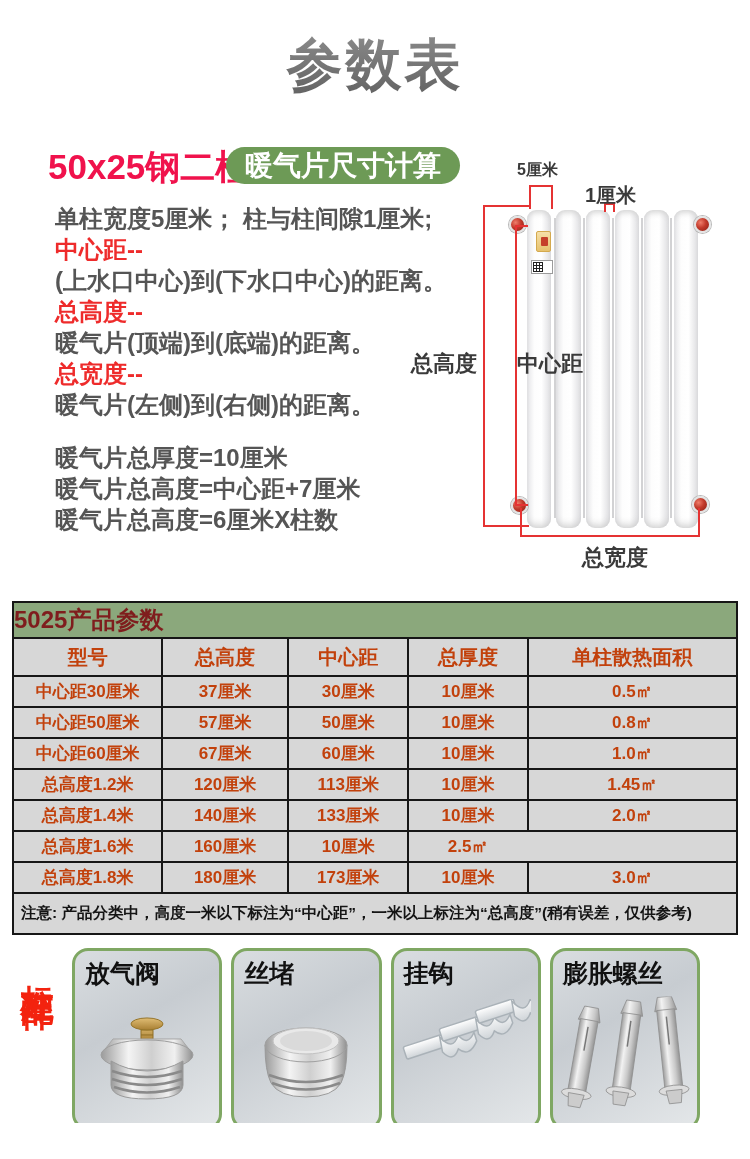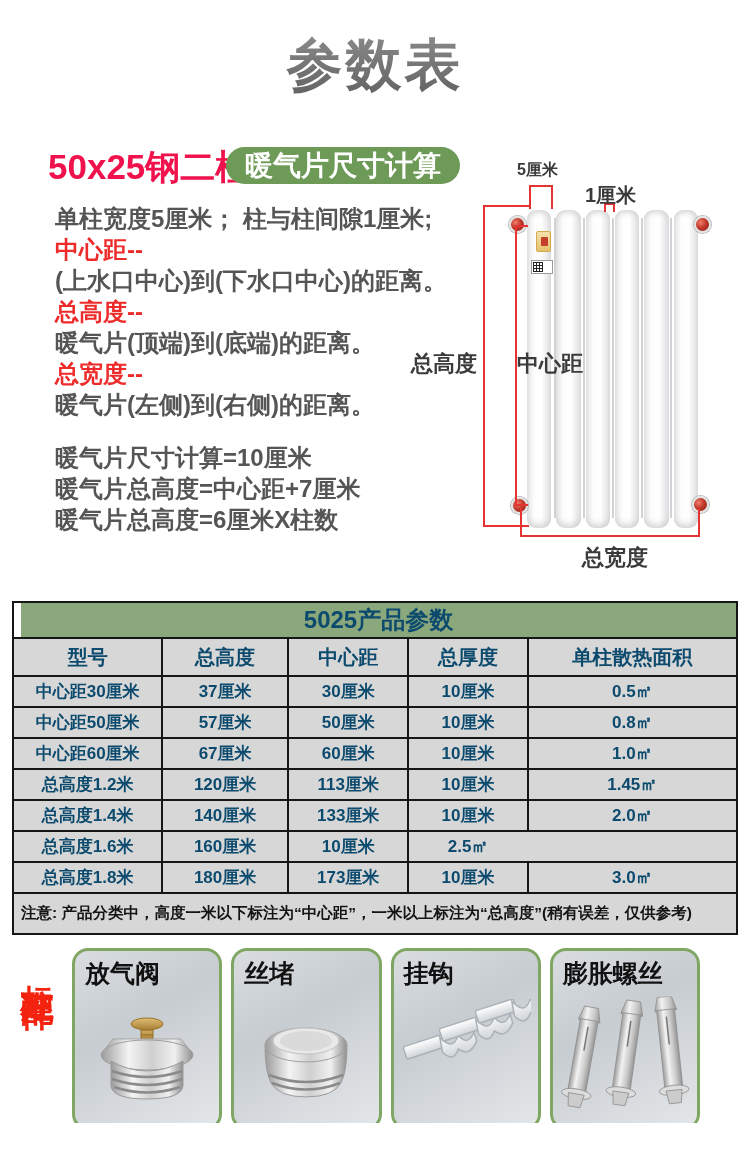--- a/index.html
+++ b/index.html
@@ -49,25 +49,25 @@
   .tag-label{position:absolute;left:536px;top:231px;width:15px;height:21px;z-index:3;
     background:linear-gradient(#f6e0a8,#e6c26e);border:1px solid #d4a94e;border-radius:2px;}
   .tag-label::after{content:"";position:absolute;left:4px;top:5px;width:7px;height:9px;background:#c5402a;border-radius:1px;}
   .qr-label{position:absolute;left:531px;top:260px;width:22px;height:14px;z-index:3;background:#fff;border:1px solid #9b9b9b;}
   .qr-label::after{content:"";position:absolute;left:1px;top:1px;width:10px;height:10px;
     background-image:repeating-linear-gradient(0deg,#222 0 1px,transparent 1px 3px),
                      repeating-linear-gradient(90deg,#222 0 1px,transparent 1px 3px);}
 
   
   .spec-table{position:absolute;left:12px;top:601px;width:726px;border:2px solid #161616;}
-  .t-title{height:34px;line-height:34px;text-align:center;background:var(--table-green);
-    color:#0c4a6e;font-size:24px;font-weight:800;margin-left:7px;}
+  .t-title{height:34px;line-height:34px;text-align:left;background:var(--table-green);
+    color:#7f1d1d;font-size:24px;font-weight:800;}
   .trow{display:grid;grid-template-columns:20.4% 17.4% 16.7% 16.5% 29%;border-top:2px solid #161616;background:var(--cell-bg);}
   .tcell{text-align:left;border-left:2px solid #161616;display:flex;align-items:center;justify-content:center;
-    font-size:17px;font-weight:700;color:#0c4a6e;height:29px;white-space:nowrap;}
+    font-size:17px;font-weight:700;color:#c2410c;height:29px;white-space:nowrap;}
   .tcell:first-child{border-left:none;}
   .trow.head .tcell{height:36px;font-size:20px;font-weight:800;}
   .t-note{border-top:2px solid #161616;background:var(--cell-bg);height:41px;display:flex;align-items:center;
     padding-left:7px;font-size:15.5px;font-weight:700;color:#141414;white-space:nowrap;}
 
   
   .acc-side{position:absolute;left:14px;top:958px;writing-mode:vertical-rl;text-orientation:upright;
     font-size:33px;font-weight:800;color:var(--accessory-red);letter-spacing:5px;}
   .acc-cards{position:absolute;left:72px;top:948px;width:628px;height:182px;display:flex;gap:9px;}
   .acc-card{flex:1;border:3px solid var(--card-border);border-radius:16px;position:relative;overflow:hidden;
@@ -88,21 +88,21 @@
   <div class="calc-badge">暖气片尺寸计算</div>
 
   <div class="desc">
       <div class="desc-line">单柱宽度5厘米； 柱与柱间隙1厘米;</div>
       <div class="desc-line red">中心距--</div>
       <div class="desc-line">(上水口中心)到(下水口中心)的距离。</div>
       <div class="desc-line red">总高度--</div>
       <div class="desc-line">暖气片(顶端)到(底端)的距离。</div>
       <div class="desc-line red">总宽度--</div>
       <div class="desc-line">暖气片(左侧)到(右侧)的距离。</div>
-      <div class="desc-line gap-above">暖气片尺寸计算=10厘米</div>
+      <div class="desc-line gap-above">暖气片总厚度=10厘米</div>
       <div class="desc-line">暖气片总高度=中心距+7厘米</div>
       <div class="desc-line">暖气片总高度=6厘米X柱数</div>
     </div>
 
   <div>
     <span class="fig-label lbl-5cm">5厘米</span>
     <span class="fig-label lbl-1cm">1厘米</span>
     <span class="fig-label lbl-height">总高度</span>
     <span class="fig-label lbl-center">中心距</span>
     <span class="fig-label lbl-width">总宽度</span>

